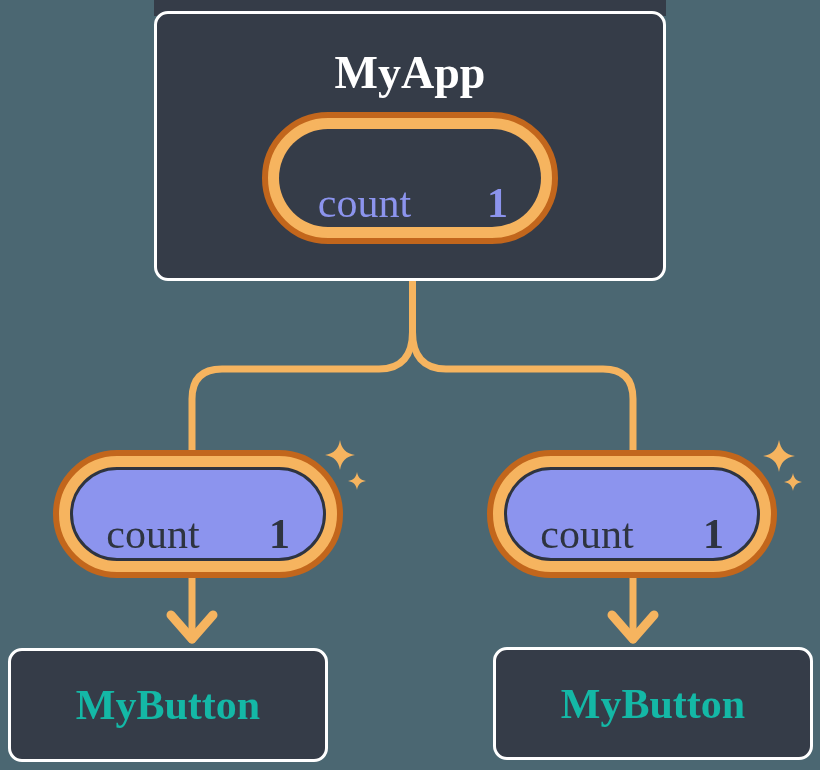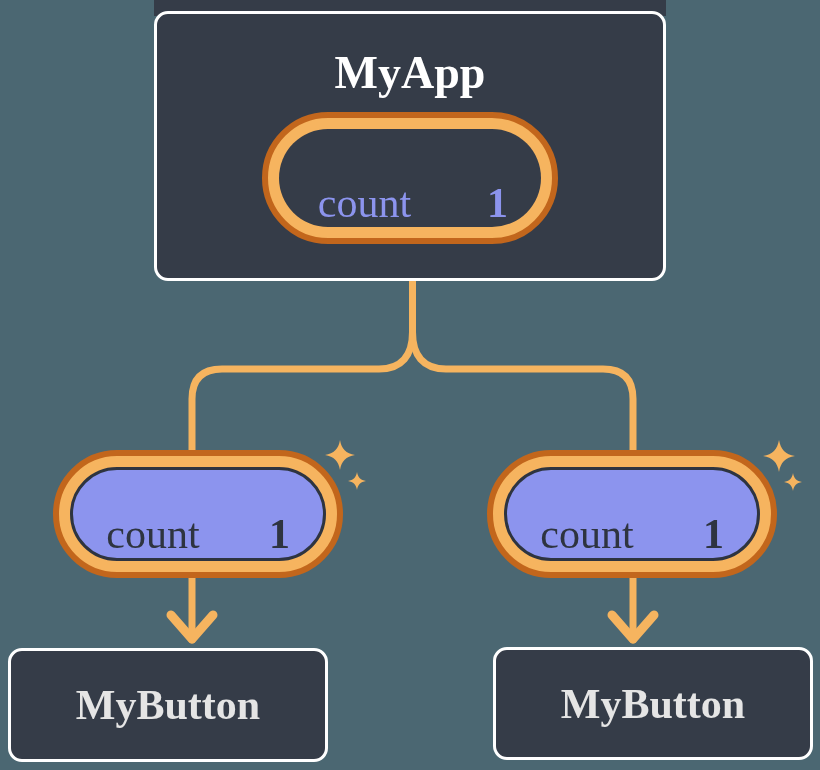--- a/index.html
+++ b/index.html
@@ -21,21 +21,21 @@
     background:#353C48;z-index:1;
   }
   .card-root{left:154px;top:11px;width:512px;height:270px;}
   .card-title{
     position:absolute;top:34px;left:0;width:100%;text-align:center;
     color:#FFFFFF;font-size:46px;font-weight:600;line-height:1.1;
   }
   .child-card{display:flex;align-items:center;justify-content:center;}
   .child-left{left:8px;top:648px;width:320px;height:114px;}
   .child-right{left:493px;top:647px;width:320px;height:113px;}
-  .child-title{color:#e5e5e5;font-size:42px;font-weight:600;text-align:center;}
+  .child-title{color:#14b8a6;font-size:42px;font-weight:600;text-align:center;}
 
   
   .pill{
     position:absolute;box-sizing:border-box;z-index:2;
     border:6px solid #C2661C;background:#F6B45F;
     border-radius:90px;padding:11px;
   }
   .pill-root{left:105px;top:98px;width:296px;height:132px;}
   .pill-left{left:53px;top:450px;width:290px;height:128px;}
   .pill-right{left:487px;top:450px;width:290px;height:128px;}

